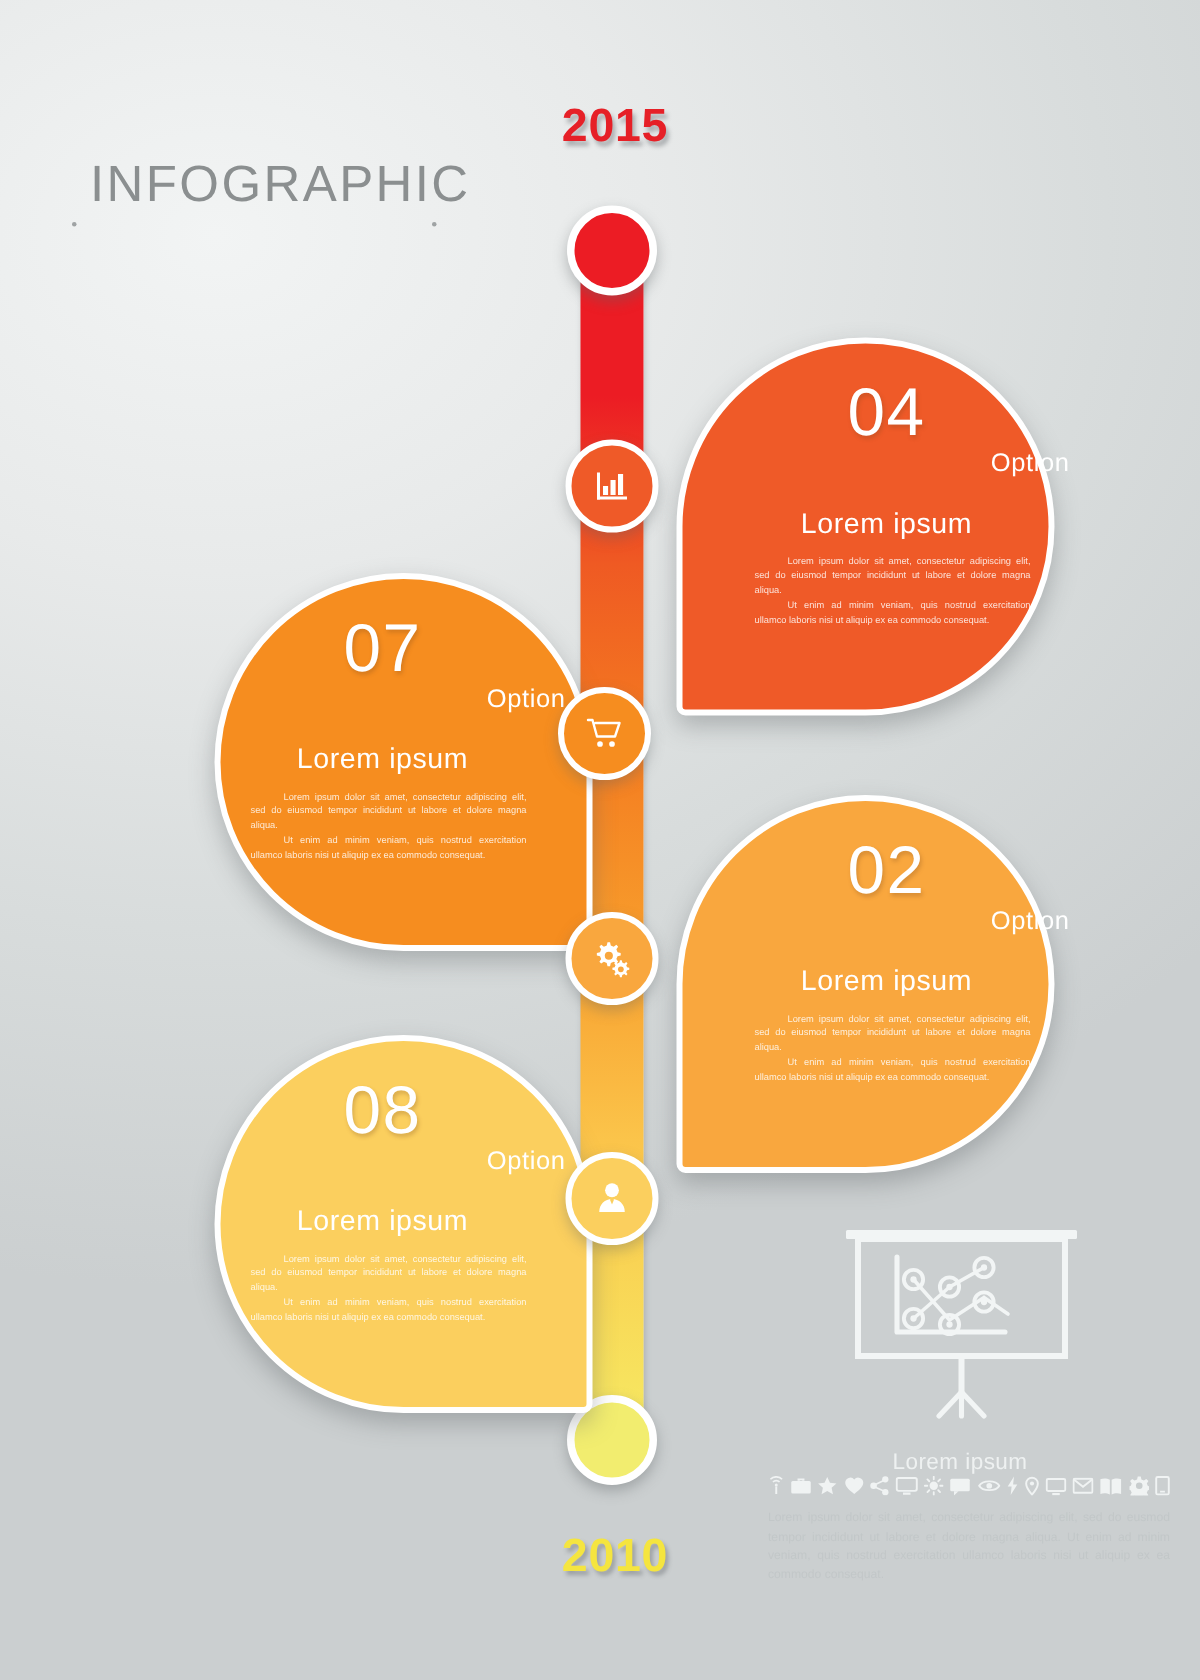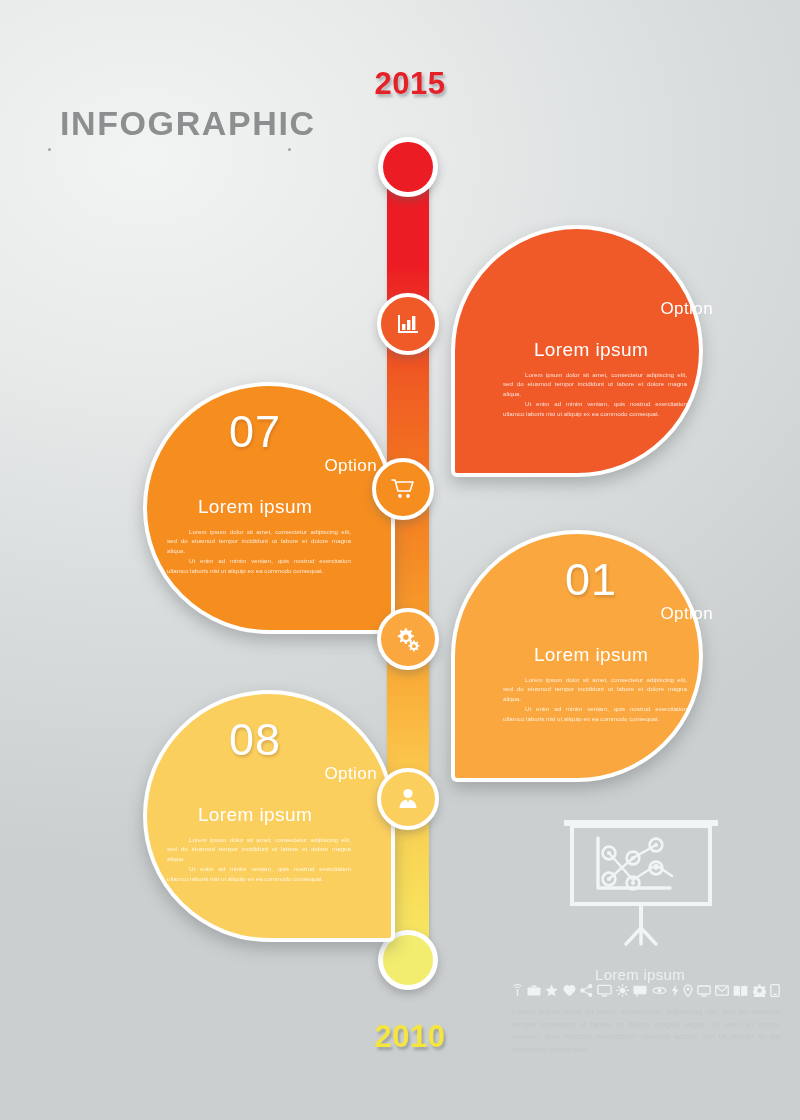--- a/index.html
+++ b/index.html
@@ -24,21 +24,21 @@
   }
 
   
   .headline {
     position: absolute;
     left: 60px;
     top: 104px;
     font-size: 34px;
     letter-spacing: 1.6px;
     color: #8b8f90;
-    font-weight: 700;
+    font-weight: 400;
   }
   .dot-left {
     position: absolute;
     left: 48px;
     top: 148px;
     width: 3px; height: 3px;
     border-radius: 50%;
     background: #9fa3a4;
   }
   .dot-right {
@@ -264,40 +264,41 @@
   <div class="dot-right"></div>
 
   <div class="year year-top">2015</div>
   <div class="year year-bottom">2010</div>
 
   <div class="spine"></div>
   <div class="endcap endcap-top"></div>
   <div class="endcap endcap-bottom"></div>
 
   <div class="teardrop right" id="td-04">
+    <div class="td-num">04</div>
     <div class="td-opt">Option</div>
     <div class="td-sub">Lorem ipsum</div>
     <div class="td-body">
       <p>Lorem ipsum dolor sit amet, consectetur adipiscing elit, sed do eiusmod tempor incididunt ut labore et dolore magna aliqua.</p>
       <p>Ut enim ad minim veniam, quis nostrud exercitation ullamco laboris nisi ut aliquip ex ea commodo consequat.</p>
     </div>
   </div>
 
   <div class="teardrop left" id="td-03">
     <div class="td-num">07</div>
     <div class="td-opt">Option</div>
     <div class="td-sub">Lorem ipsum</div>
     <div class="td-body">
       <p>Lorem ipsum dolor sit amet, consectetur adipiscing elit, sed do eiusmod tempor incididunt ut labore et dolore magna aliqua.</p>
       <p>Ut enim ad minim veniam, quis nostrud exercitation ullamco laboris nisi ut aliquip ex ea commodo consequat.</p>
     </div>
   </div>
 
   <div class="teardrop right" id="td-02">
-    <div class="td-num">01</div>
+    <div class="td-num">02</div>
     <div class="td-opt">Option</div>
     <div class="td-sub">Lorem ipsum</div>
     <div class="td-body">
       <p>Lorem ipsum dolor sit amet, consectetur adipiscing elit, sed do eiusmod tempor incididunt ut labore et dolore magna aliqua.</p>
       <p>Ut enim ad minim veniam, quis nostrud exercitation ullamco laboris nisi ut aliquip ex ea commodo consequat.</p>
     </div>
   </div>
 
   <div class="teardrop left" id="td-01">
     <div class="td-num">08</div>

